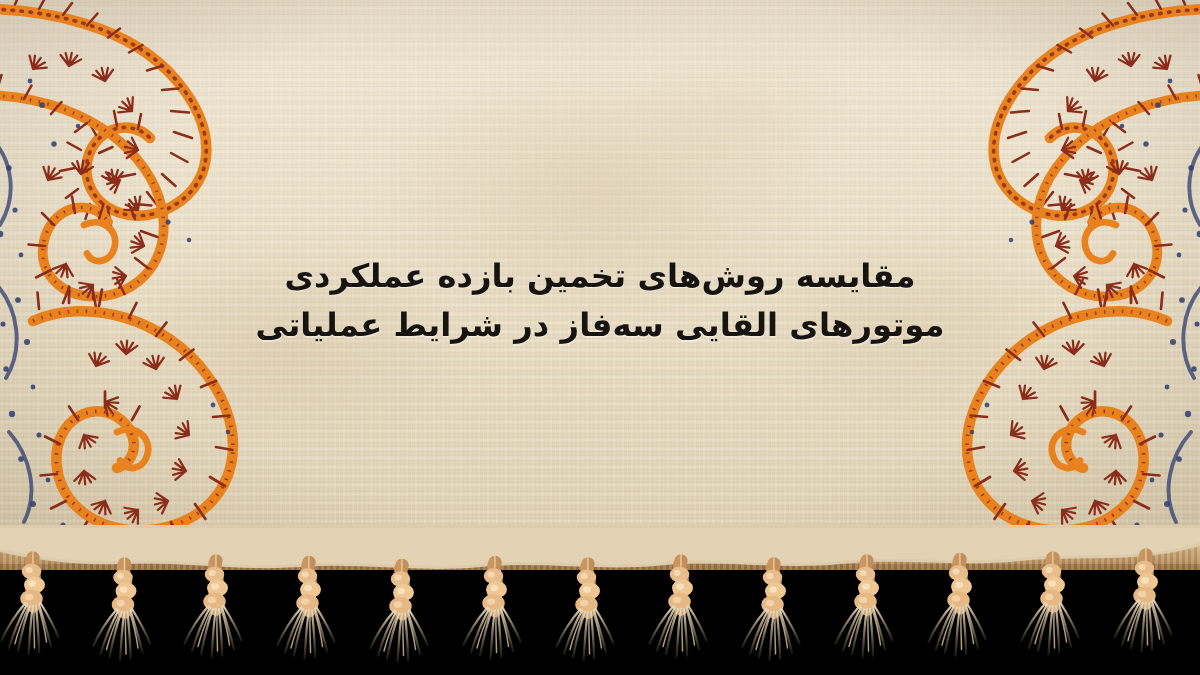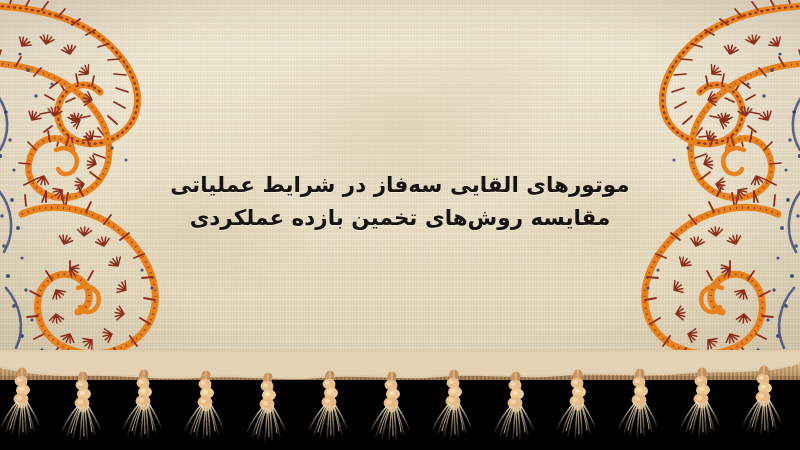--- a/index.html
+++ b/index.html
@@ -430,22 +430,22 @@
       </g>
       <g stroke="#2f3c70" stroke-width="2.6" stroke-linecap="round" opacity=".75" fill="none">
         <path d="M 2 92 C 16 106, 20 130, 8 150"></path>
         <path d="M 6 190 C 20 206, 24 232, 12 252"></path>
         <path d="M 14 288 C 28 304, 34 328, 24 348"></path>
       </g>
     </svg>
   </div>
 
   <div class="title-block">
+    <span class="title-line">مقایسه روش‌های تخمین بازده عملکردی</span>
     <span class="title-line">موتورهای القایی سه‌فاز در شرایط عملیاتی</span>
-    <span class="title-line">مقایسه روش‌های تخمین بازده عملکردی</span>
   </div>
 
   <div class="fringe">
     <svg viewBox="0 0 800 100" preserveAspectRatio="none" aria-hidden="true">
       <defs>
         <linearGradient id="cordG" x1="0" y1="0" x2="1" y2="0">
           <stop offset="0" stop-color="#c99560"></stop>
           <stop offset=".45" stop-color="#f0cfa4"></stop>
           <stop offset="1" stop-color="#c08f5b"></stop>
         </linearGradient>

